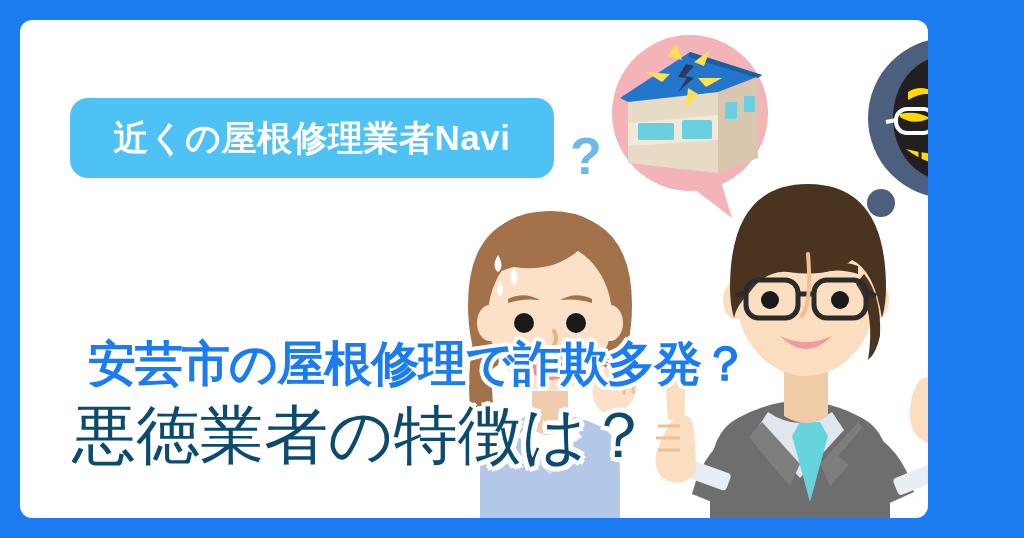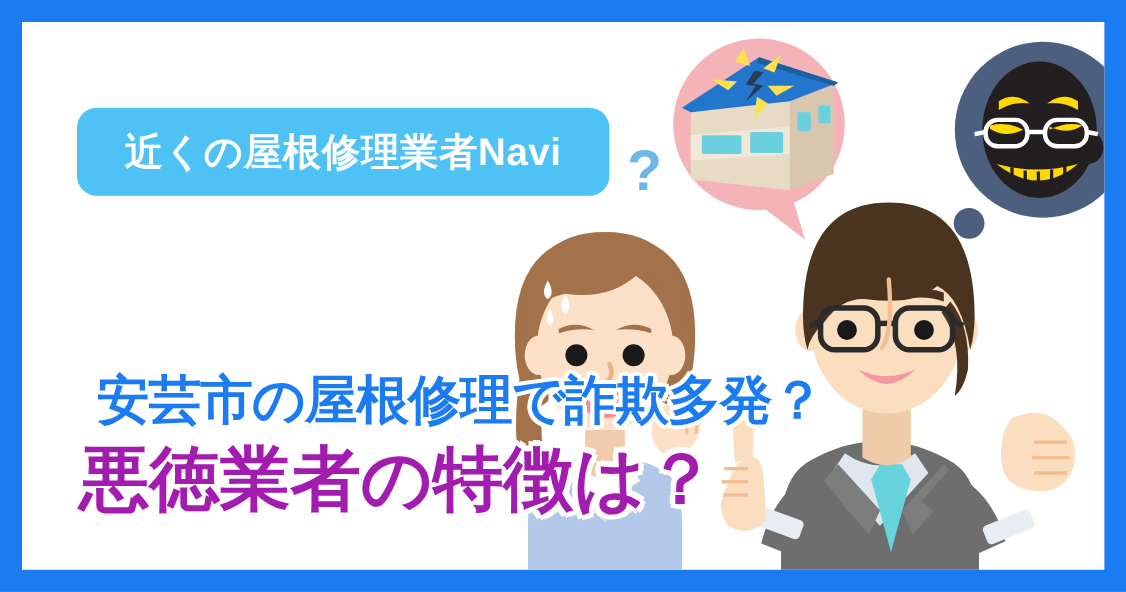--- a/index.html
+++ b/index.html
@@ -10,23 +10,24 @@
   }
   #canvas {
     position:relative;
     width:1024px; height:538px;
     background:#1b7bf0;
     overflow:hidden;
   }
   #inner {
     position:absolute;
     left:20px; top:20px;
-    width:984px; height:498px;
+    width:908px; height:498px;
     background:#ffffff;
     overflow:hidden;
+    border-radius:12px;
   }
 
   
   #badge {
     position:absolute;
     left:50px; top:78px;
     width:484px; height:80px;
     background:#4ec1f5;
     border-radius:18px;
     display:flex; align-items:center; justify-content:center;
@@ -60,22 +61,22 @@
        3px 0 0 #fff, -3px 0 0 #fff, 0 3px 0 #fff, 0 -3px 0 #fff,
        2px 2px 0 #fff, -2px 2px 0 #fff, 2px -2px 0 #fff, -2px -2px 0 #fff,
        4px 0 0 #fff, -4px 0 0 #fff, 0 4px 0 #fff, 0 -4px 0 #fff,
        3px 3px 0 #fff, -3px 3px 0 #fff, 3px -3px 0 #fff, -3px -3px 0 #fff;
     z-index:40;
   }
   #headline {
     position:absolute;
     left:52px; top:372px;
     font-size:64px;
-    font-weight:bold;
-    color:#a21caf;
+    font-weight:normal;
+    color:#0c4a6e;
     white-space:nowrap;
     letter-spacing:0px;
     text-shadow:
        3px 0 0 #fff, -3px 0 0 #fff, 0 3px 0 #fff, 0 -3px 0 #fff,
        2px 2px 0 #fff, -2px 2px 0 #fff, 2px -2px 0 #fff, -2px -2px 0 #fff,
        5px 0 0 #fff, -5px 0 0 #fff, 0 5px 0 #fff, 0 -5px 0 #fff,
        4px 4px 0 #fff, -4px 4px 0 #fff, 4px -4px 0 #fff, -4px -4px 0 #fff;
     z-index:40;
   }
 

